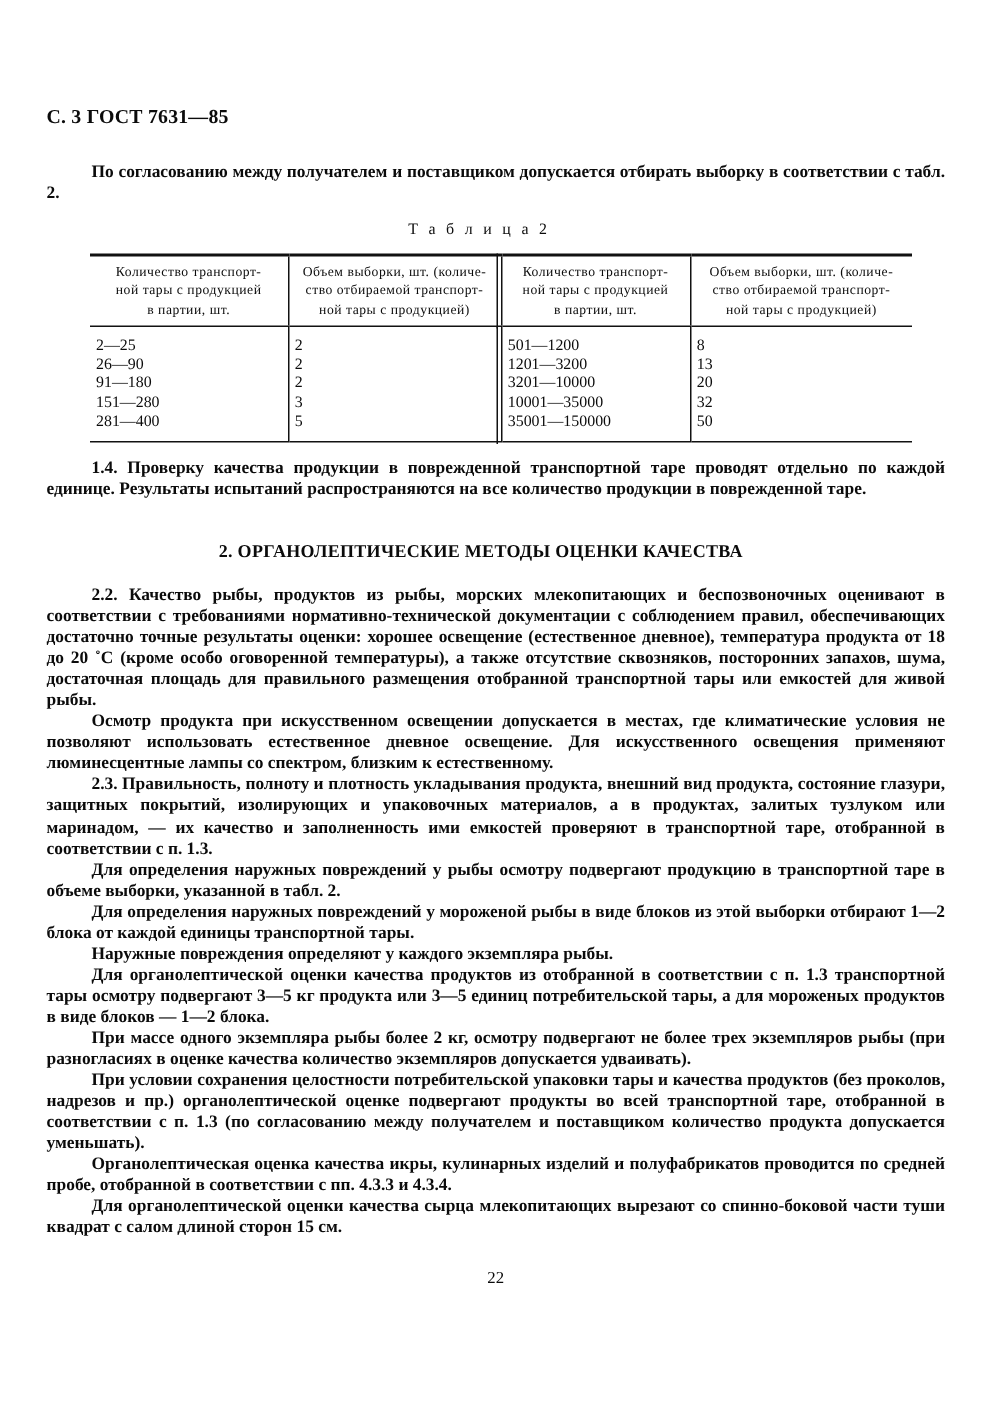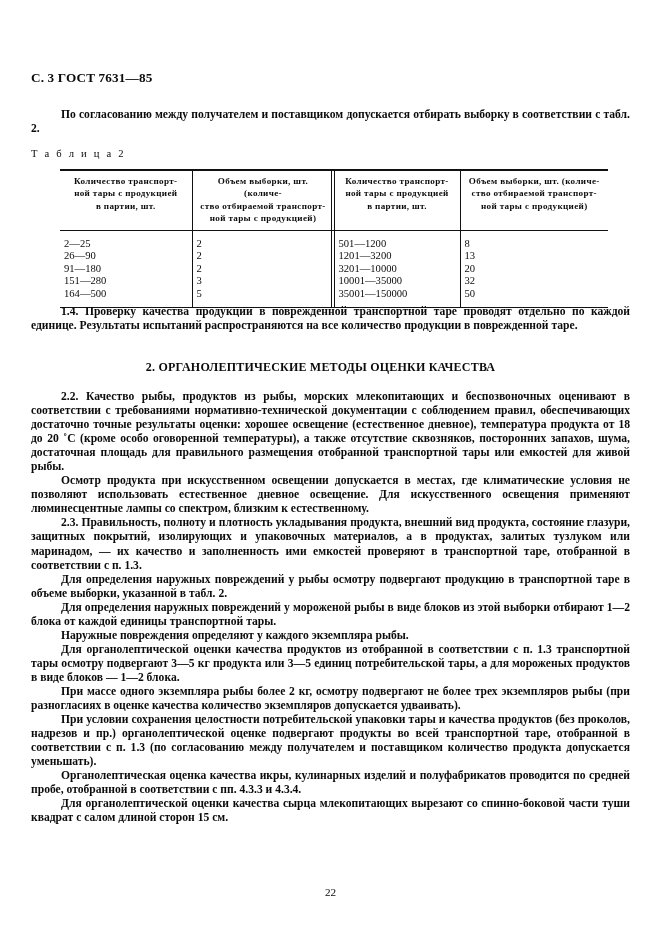--- a/index.html
+++ b/index.html
@@ -47,41 +47,41 @@
     margin: 0;
     text-indent: 30px;
   }
 
   
   .tbl-caption {
     position: absolute;
     left: 31px;
     width: 577px;
     top: 148px;
-    text-align: left;
+    text-align: center;
     font-size: 10.6px;
     letter-spacing: 2.2px;
   }
   .tbl-wrap {
     position: absolute;
     left: 60px;
     top: 169px;
     width: 548px;
   }
   table.t2 {
     border-collapse: collapse;
     width: 548px;
     table-layout: fixed;
   }
   table.t2 td, table.t2 th {
     padding: 0;
     vertical-align: top;
   }
   .t2 thead th {
-    font-weight: bold;
+    font-weight: normal;
     font-size: 9.1px;
     line-height: 12.4px;
     letter-spacing: 0.35px;
     text-align: center;
     padding: 4px 6px 5px 6px;
     border-top: 2.2px solid #111;
     border-bottom: 1.4px solid #111;
   }
   .t2 tbody td {
     font-size: 10.6px;
@@ -116,21 +116,21 @@
     text-align: center;
     font-size: 12px;
     font-weight: bold;
     letter-spacing: 0.2px;
   }
   
   .folio {
     position: absolute;
     left: 0;
     width: 661px;
-    top: 886px;
+    top: 846px;
     text-align: center;
     font-size: 11.2px;
   }
 </style>
 </head>
 <body>
 
 <div class="page">
 
   <div class="running-head">С. 3 ГОСТ 7631—85</div>
@@ -182,21 +182,21 @@
         </tr>
       </thead>
       <tbody>
         <tr>
           <td>
             <span class="stack">
               <span>2—25</span>
               <span>26—90</span>
               <span>91—180</span>
               <span>151—280</span>
-              <span>164—500</span>
+              <span>281—400</span>
             </span>
           </td>
           <td class="vr">
             <span class="stack">
               <span>2</span>
               <span>2</span>
               <span>2</span>
               <span>3</span>
               <span>5</span>
             </span>

